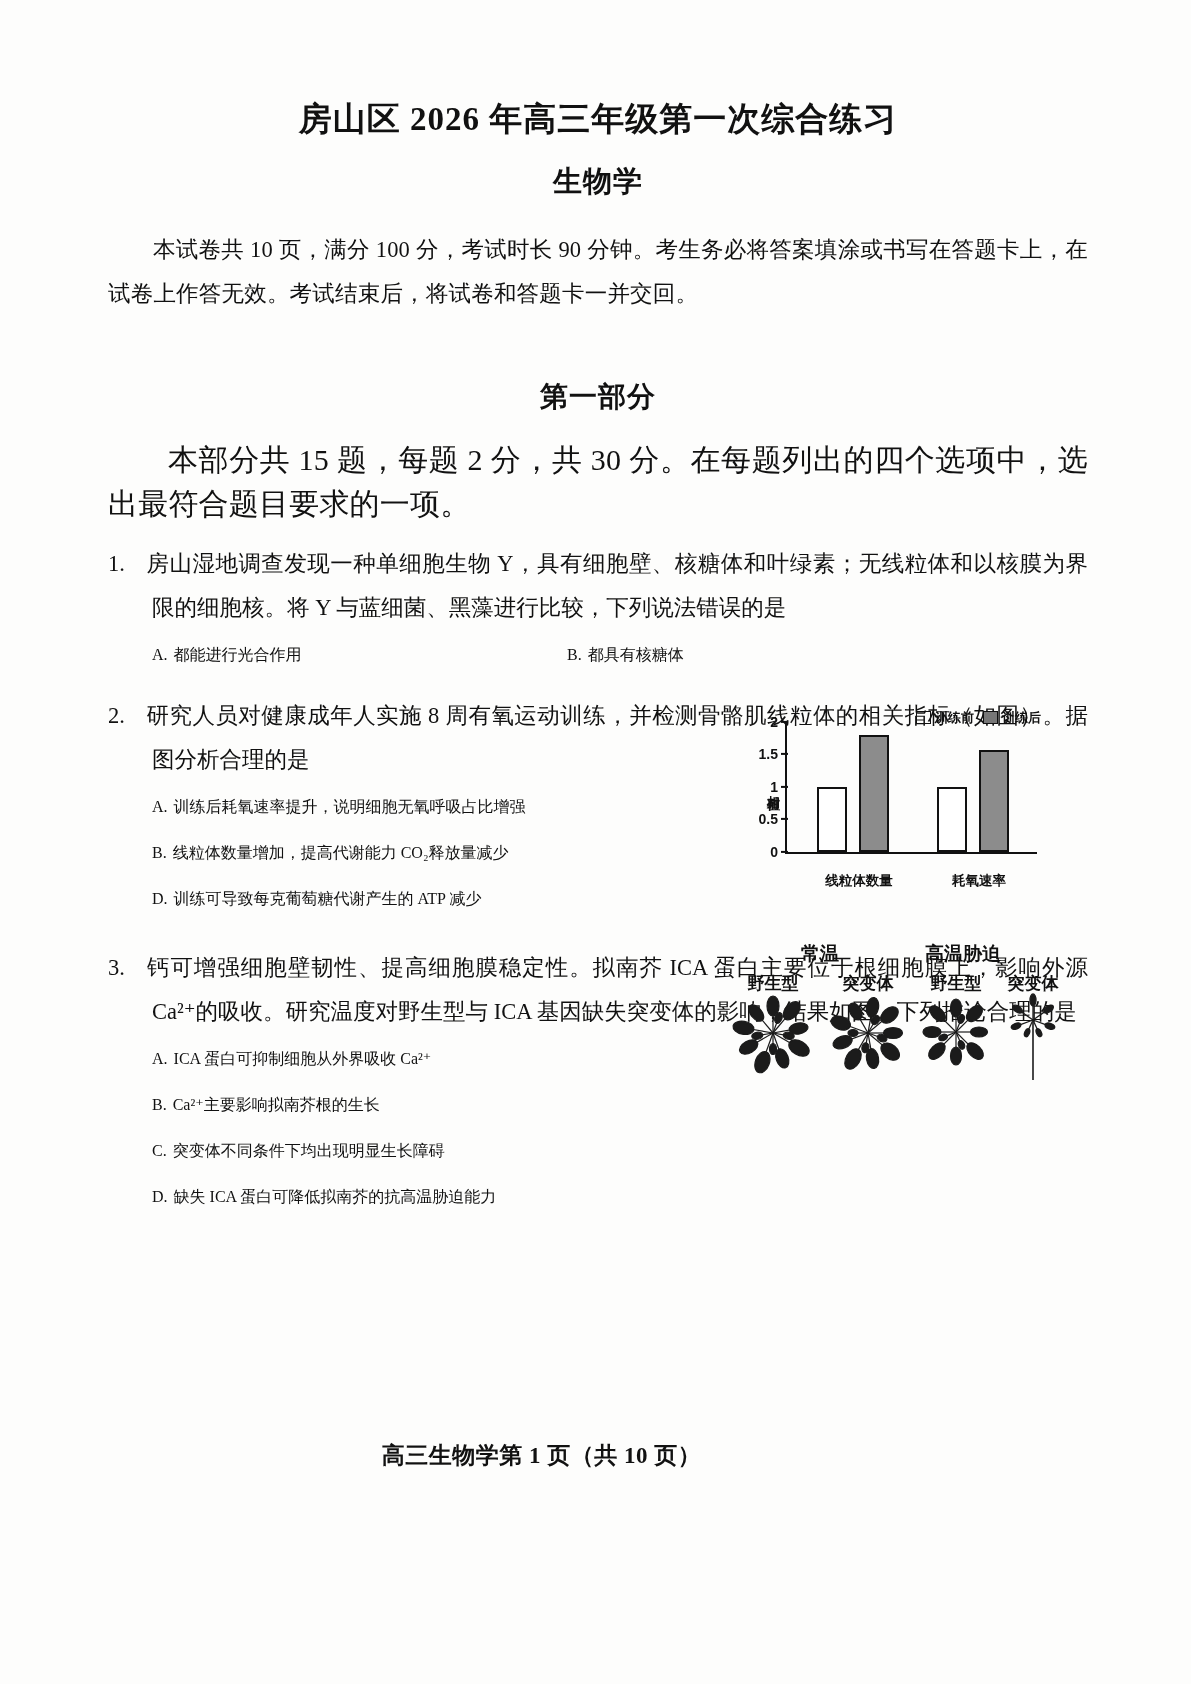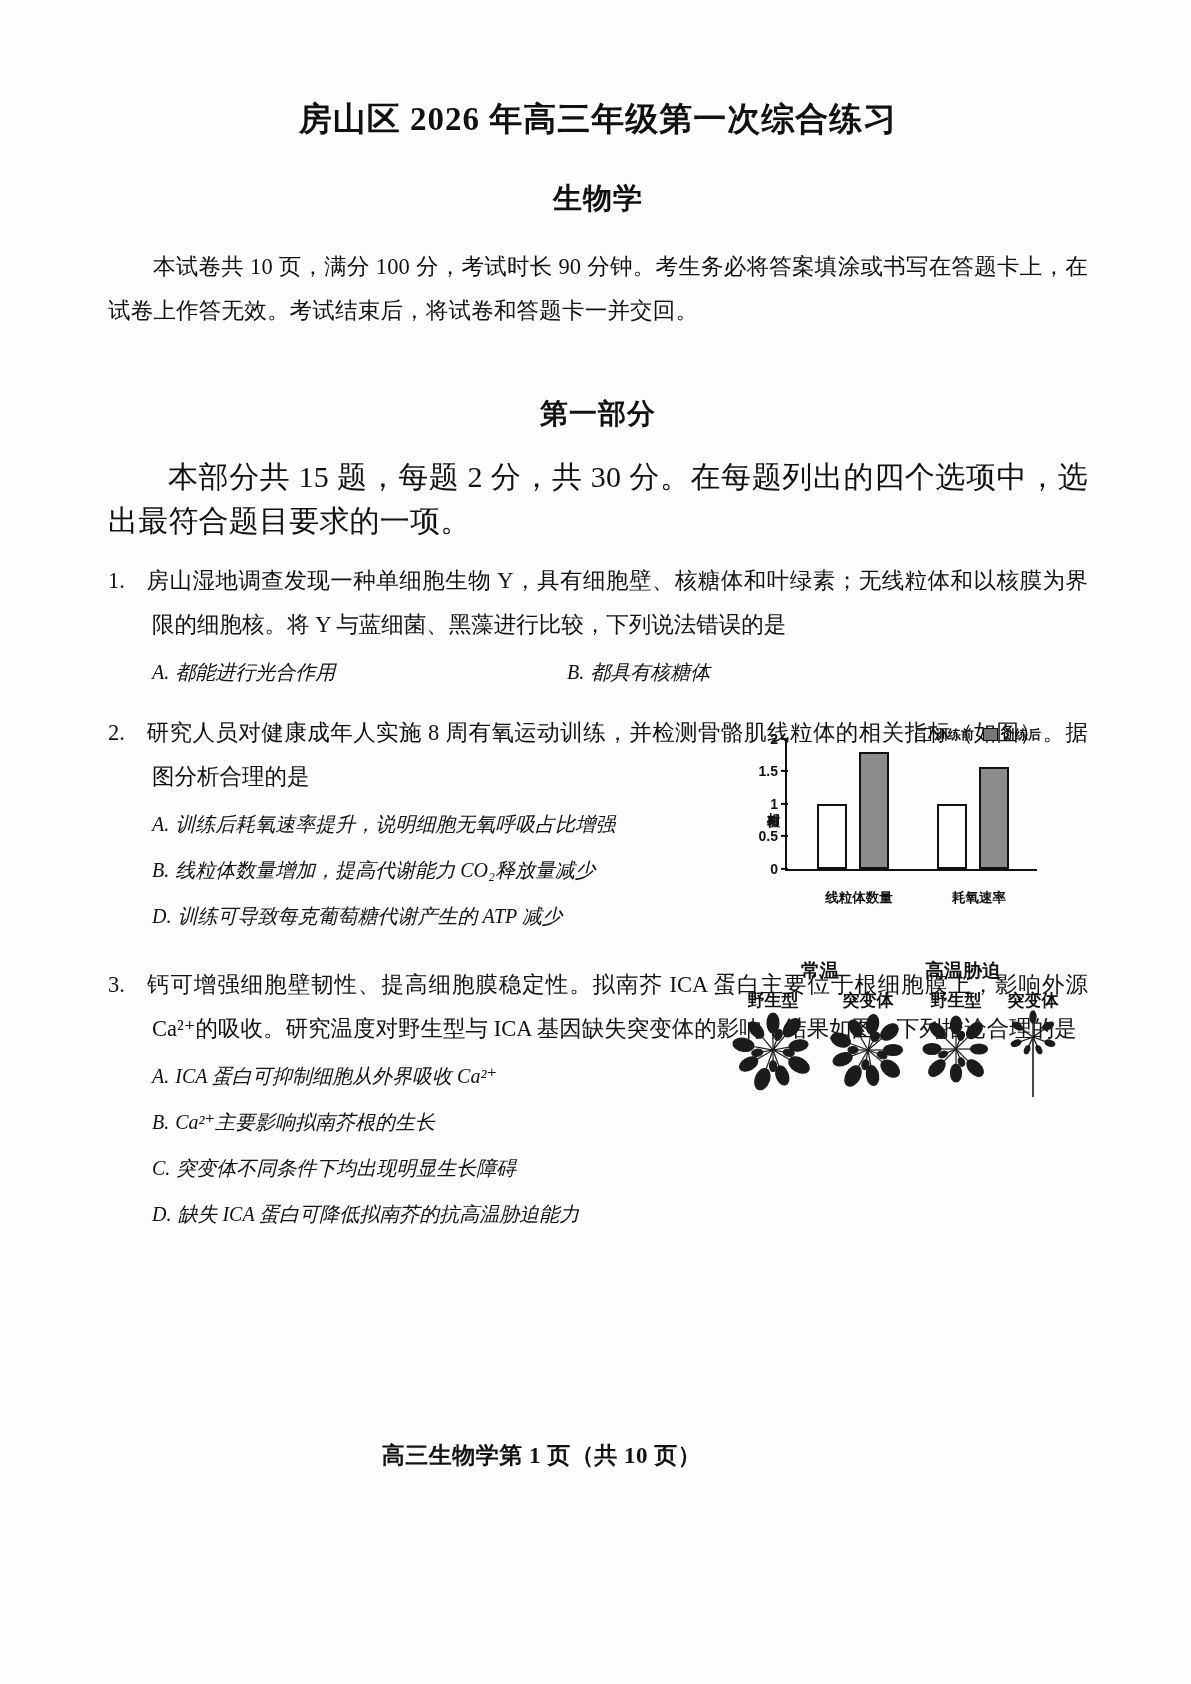--- a/index.html
+++ b/index.html
@@ -36,21 +36,21 @@
     font-size: 33px;
     font-weight: bold;
     letter-spacing: 1px;
     margin-top: 100px;
     line-height: 1.2;
   }
   .subject-title {
     text-align: center;
     font-size: 29px;
     font-weight: bold;
-    margin-top: 39px;
+    margin-top: 22px;
     letter-spacing: 1px;
   }
   .part-title {
     text-align: center;
     font-size: 28px;
     font-weight: bold;
     margin-top: 62px;
     letter-spacing: 1px;
   }
 
@@ -94,23 +94,22 @@
   }
   .opts {
     padding-left: 44px;
     margin-top: 2px;
   }
   .opt-row {
     display: flex;
     line-height: 46px;
   }
   .opt {
-    font-size: 20px;
+    font-size: 16px;
     white-space: nowrap;
-    font-style: italic;
   }
   .opt.col1 { width: 415px; }
   .opt.full { width: auto; }
   .opt-lbl { margin-right: 6px; }
 
   .q2-left  { width: 610px; }
   .q3-left  { width: 620px; }
 
   
   .chart-wrap {

